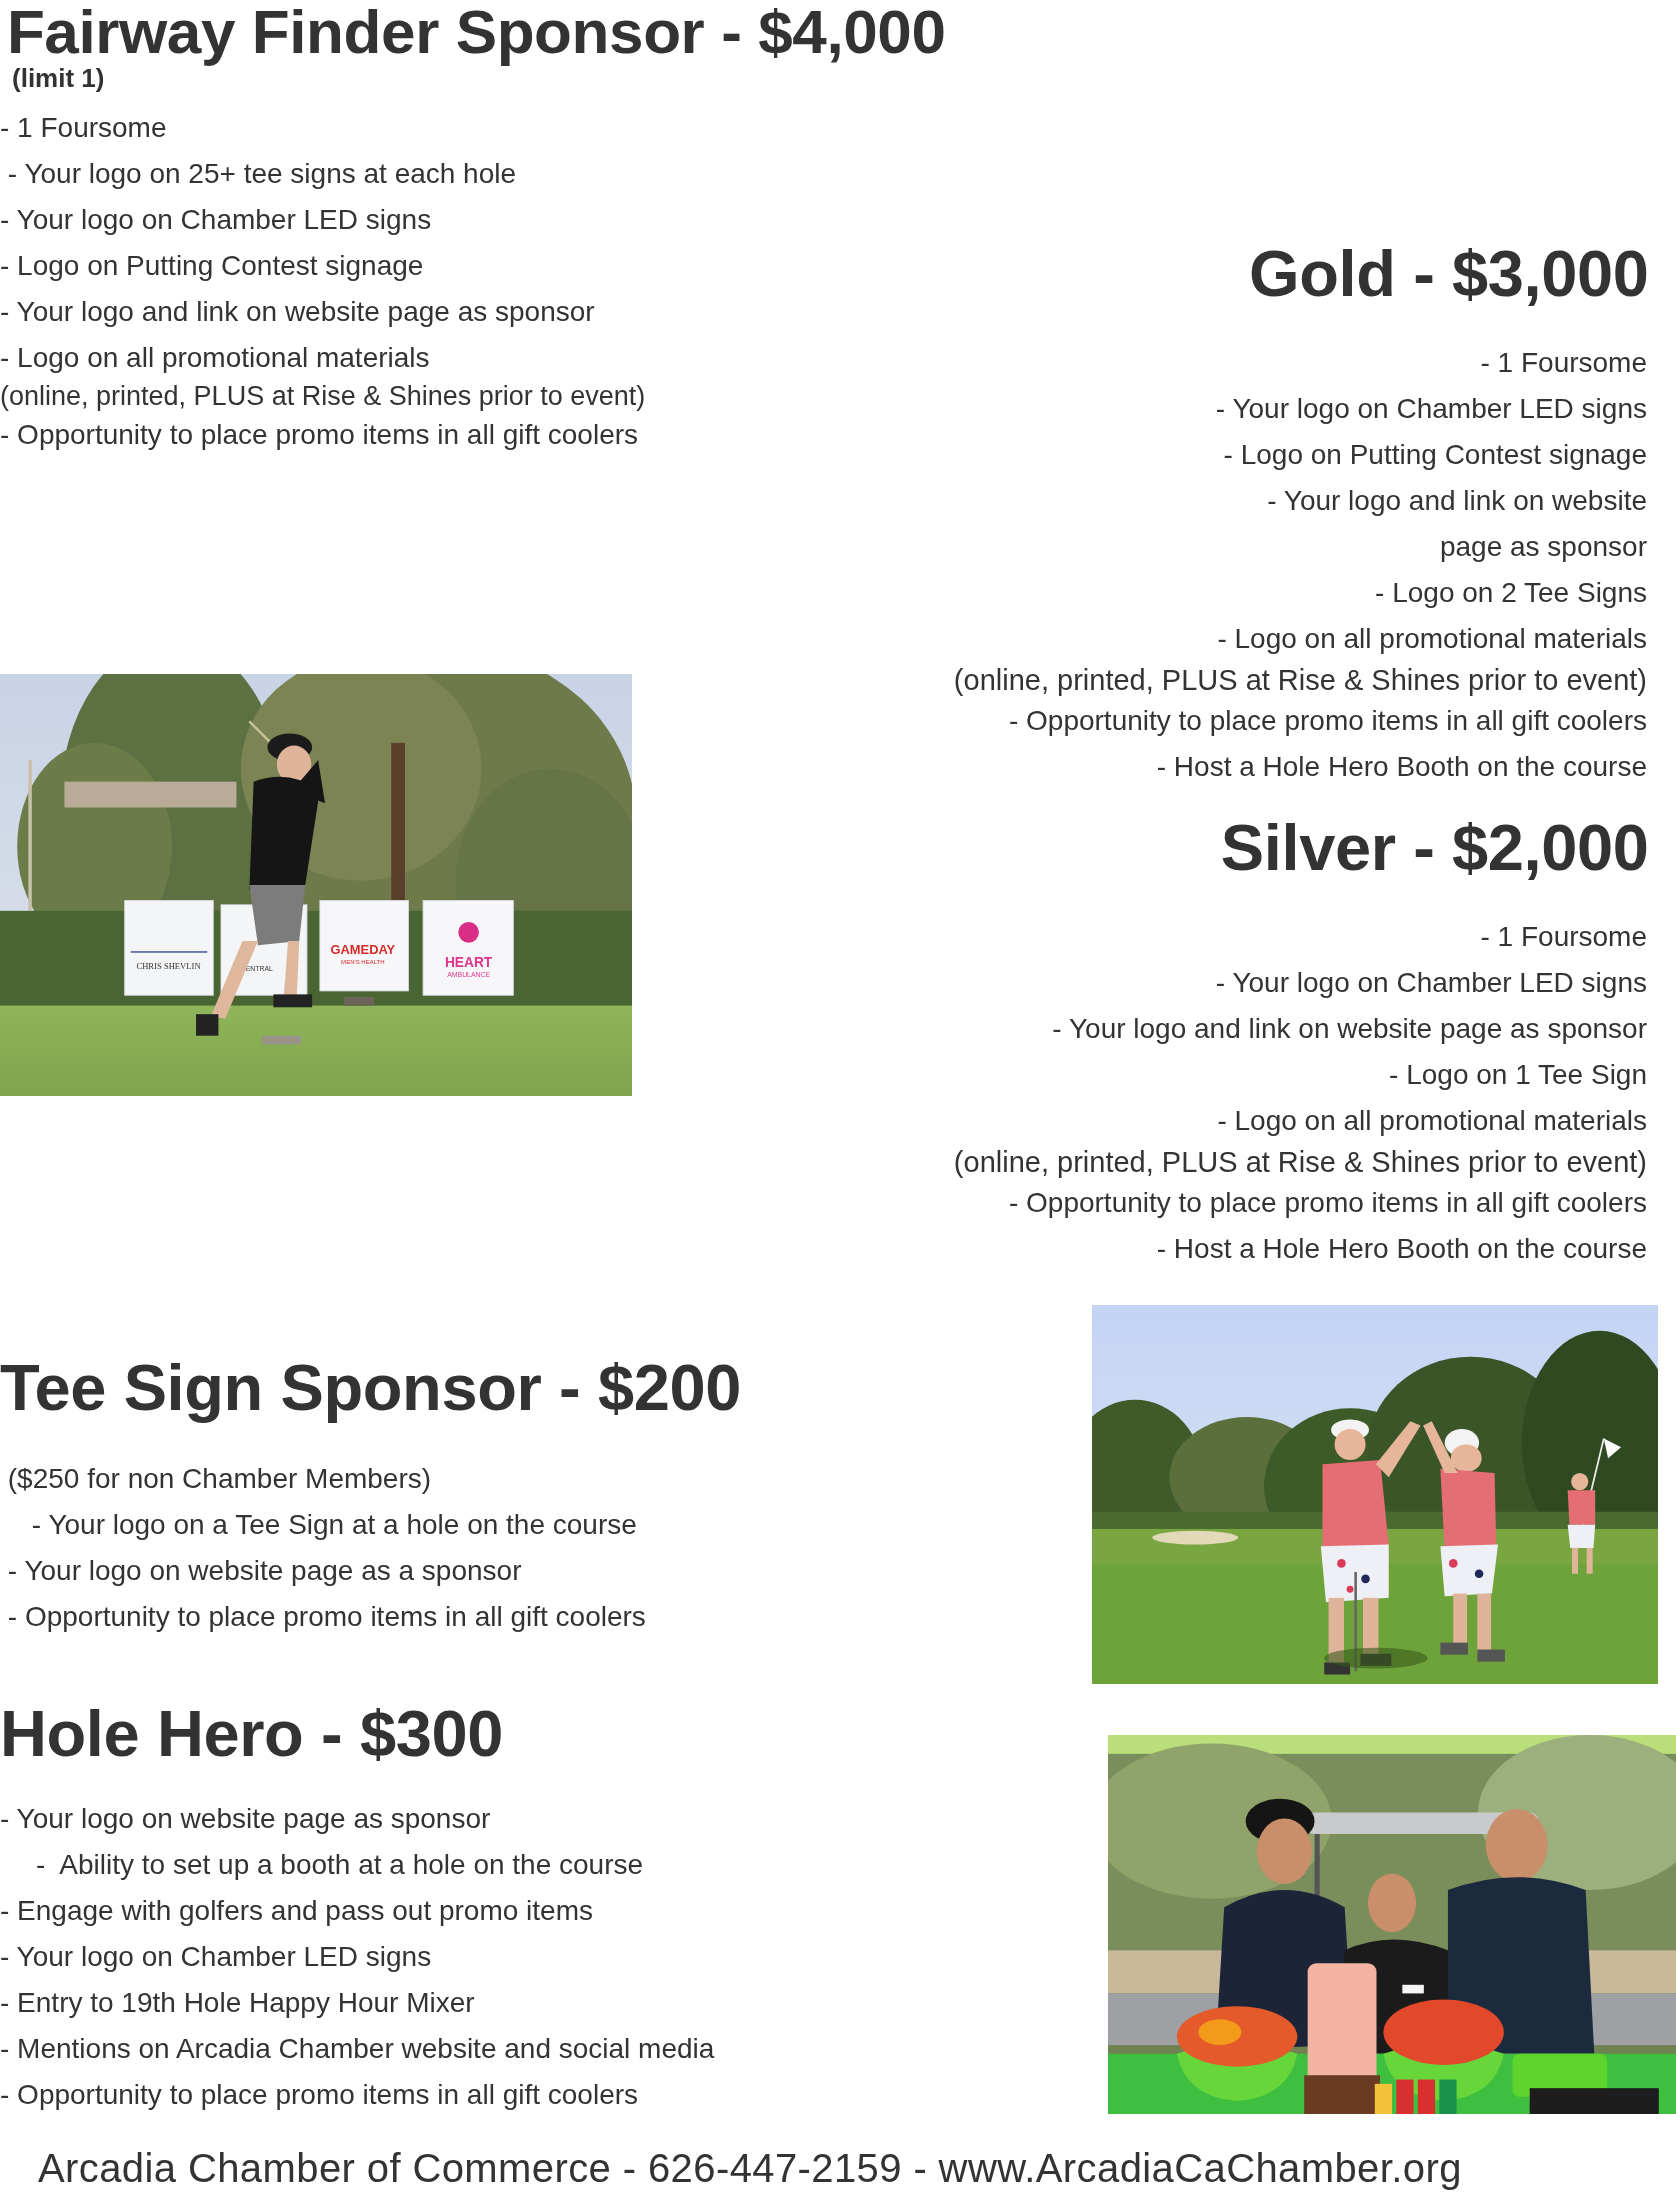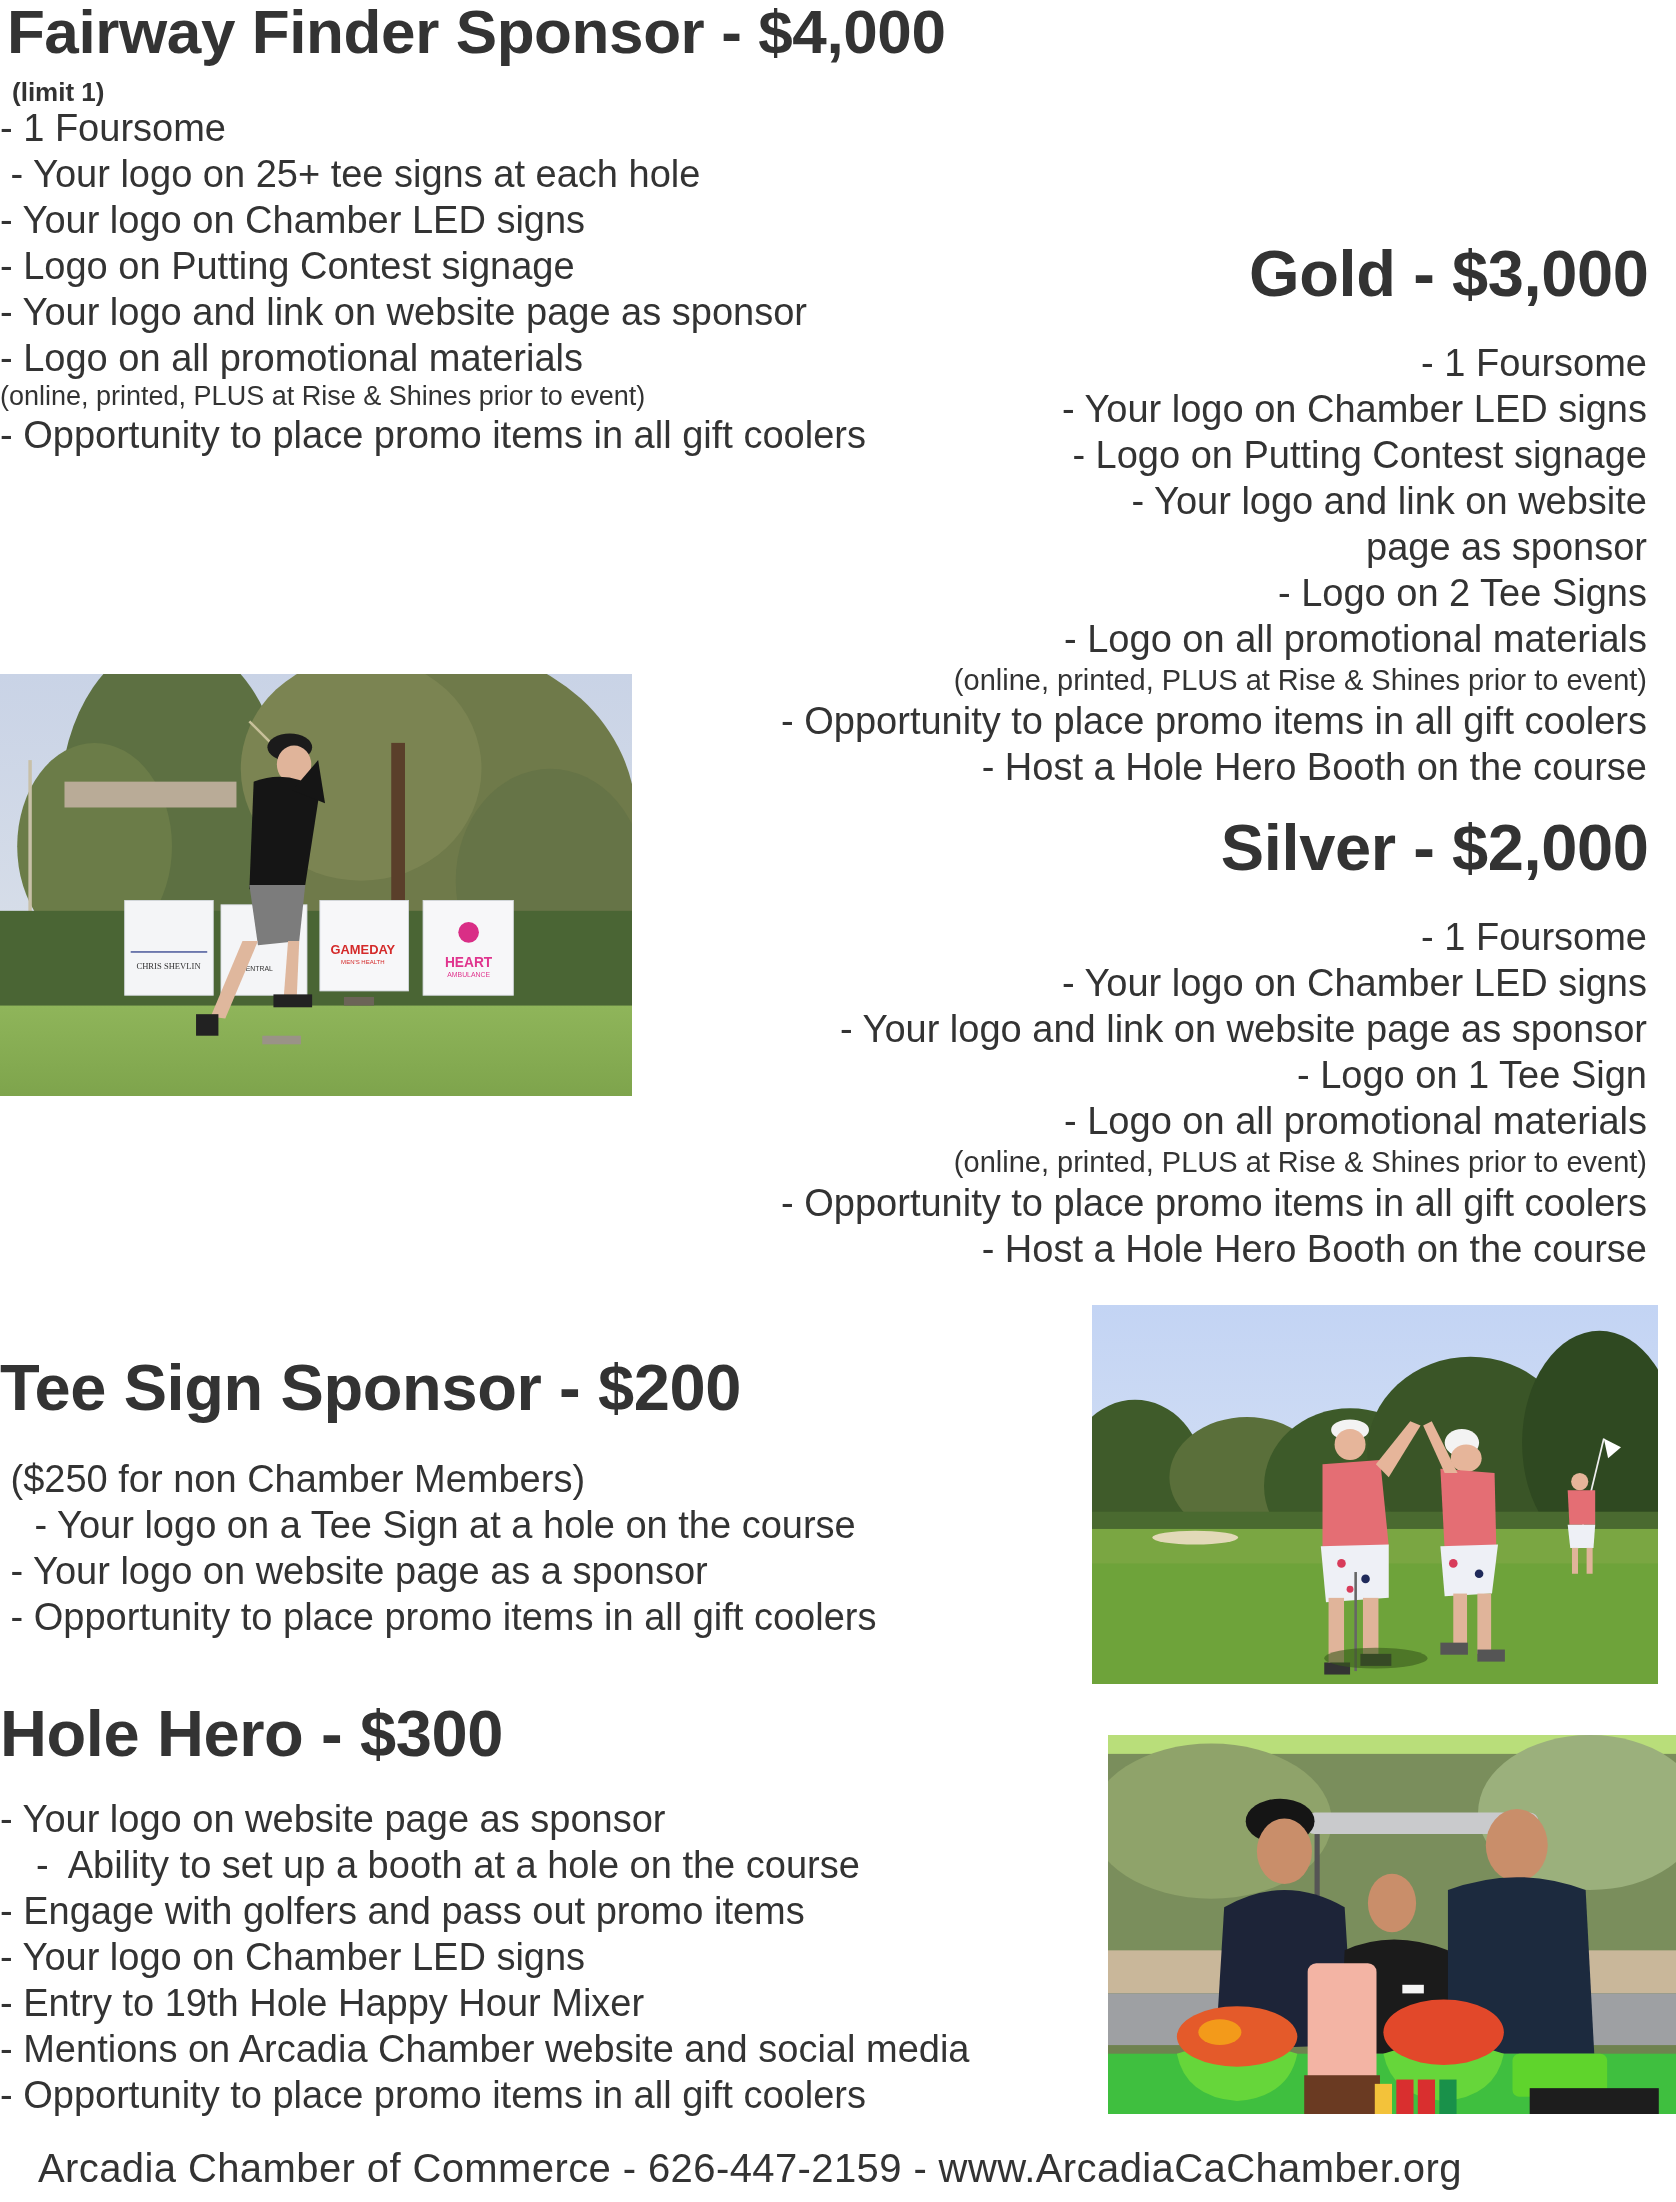--- a/index.html
+++ b/index.html
@@ -1,31 +1,31 @@
 <!DOCTYPE html>
 <html style="font-size:13.8px"><head>
 <meta charset="utf-8">
 <style>
   html, body { margin: 0; padding: 0; background: #ffffff; }
   body { width: 1676px; height: 2203px; position: relative; overflow: hidden;
          font-family: "Liberation Sans", sans-serif; color: #333333; }
   .abs { position: absolute; }
   .h1 { font-weight: bold; font-size: 65px; line-height: 69px; white-space: nowrap; letter-spacing: -0.4px; }
-  .line { font-size: 38px; line-height: 46px; white-space: nowrap; }
+  .line { font-size: 28px; line-height: 46px; white-space: nowrap; }
   .small { font-size: 29px; line-height: 36px; white-space: nowrap; }
   .right { text-align: right; }
   .photo { position: absolute; overflow: hidden; }
   .photo svg { width: 100%; height: 100%; display: block; }
   .footer { font-size: 40px; line-height: 45px; white-space: nowrap; letter-spacing: 0.4px; }
 </style>
 </head>
 <body>
 
 <div class="abs h1" style="left:6.9px; top:-3.4px; font-size:62px;">Fairway Finder Sponsor - $4,000</div>
-<div class="abs" style="left:12px; top:77px; font-size:26px; font-weight:bold; line-height:31px;">(limit 1)</div>
+<div class="abs" style="left:12px; top:63px; font-size:26px; font-weight:bold; line-height:31px;">(limit 1)</div>
 <div class="abs" style="left:0; top:105px;">
   <div class="line">- 1 Foursome</div>
   <div class="line" style="white-space:pre;"> - Your logo on 25+ tee signs at each hole</div>
   <div class="line">- Your logo on Chamber LED signs</div>
   <div class="line">- Logo on Putting Contest signage</div>
   <div class="line">- Your logo and link on website page as sponsor</div>
   <div class="line">- Logo on all promotional materials</div>
   <div class="small" style="font-size:27px; line-height:31px;">(online, printed, PLUS at Rise &amp; Shines prior to event)</div>
   <div class="line">- Opportunity to place promo items in all gift coolers</div>
 </div>

